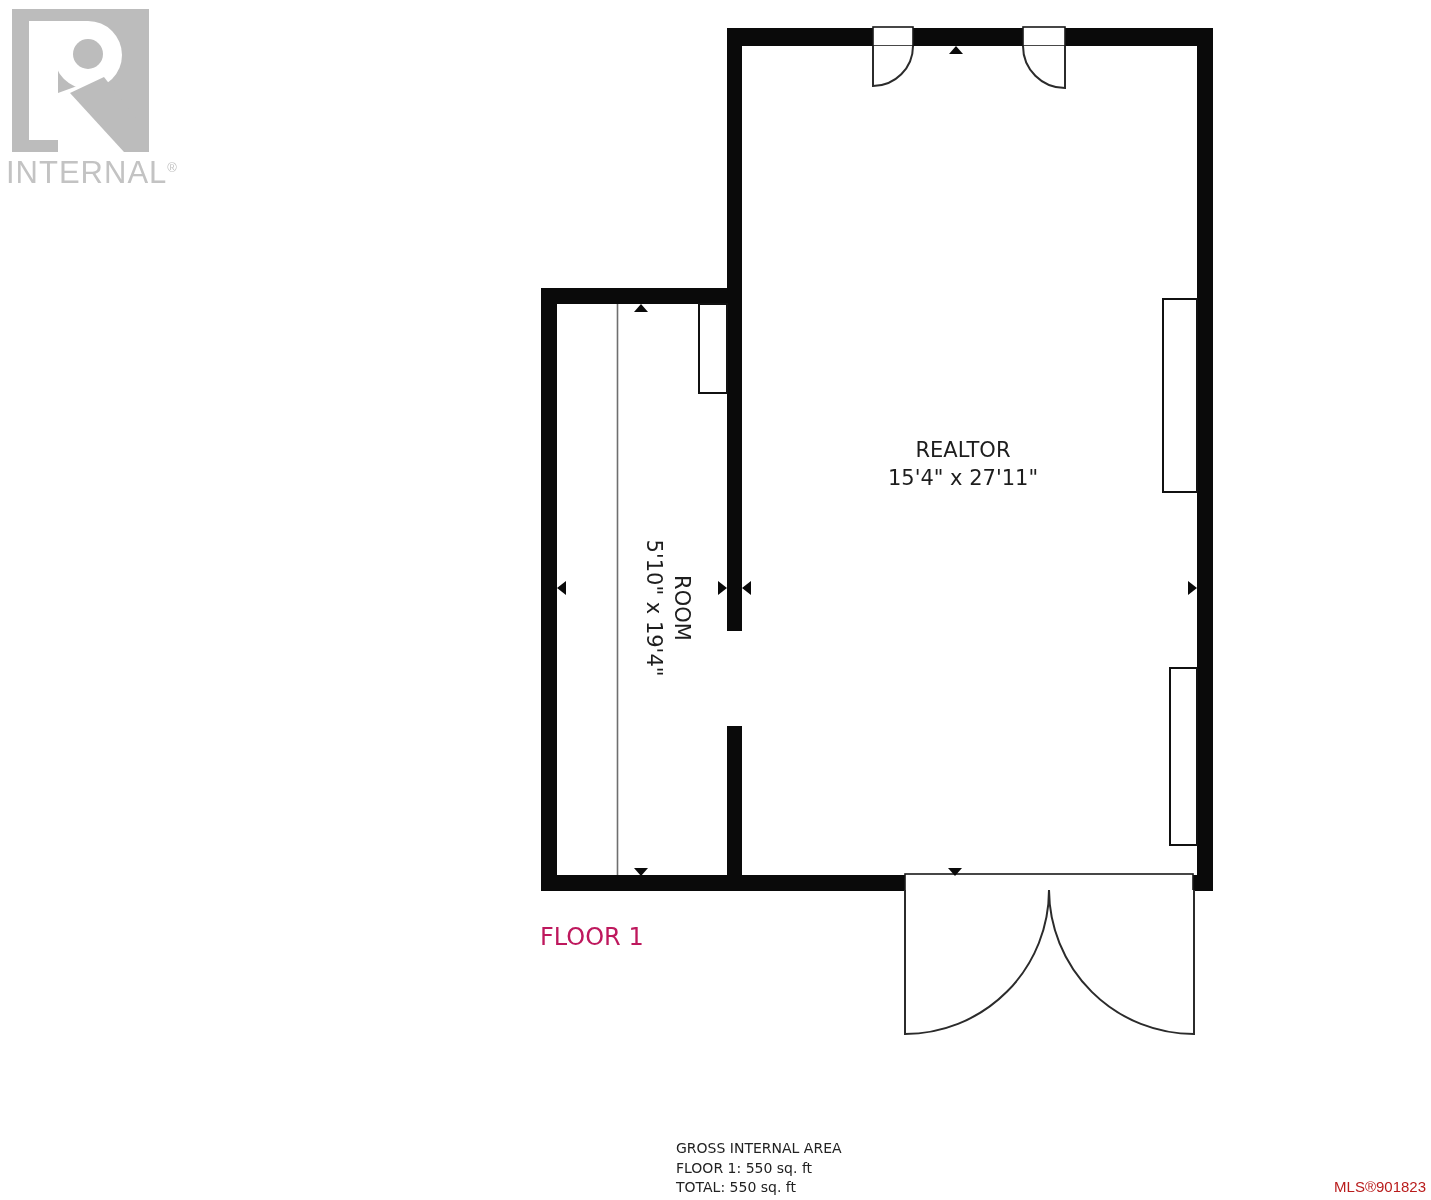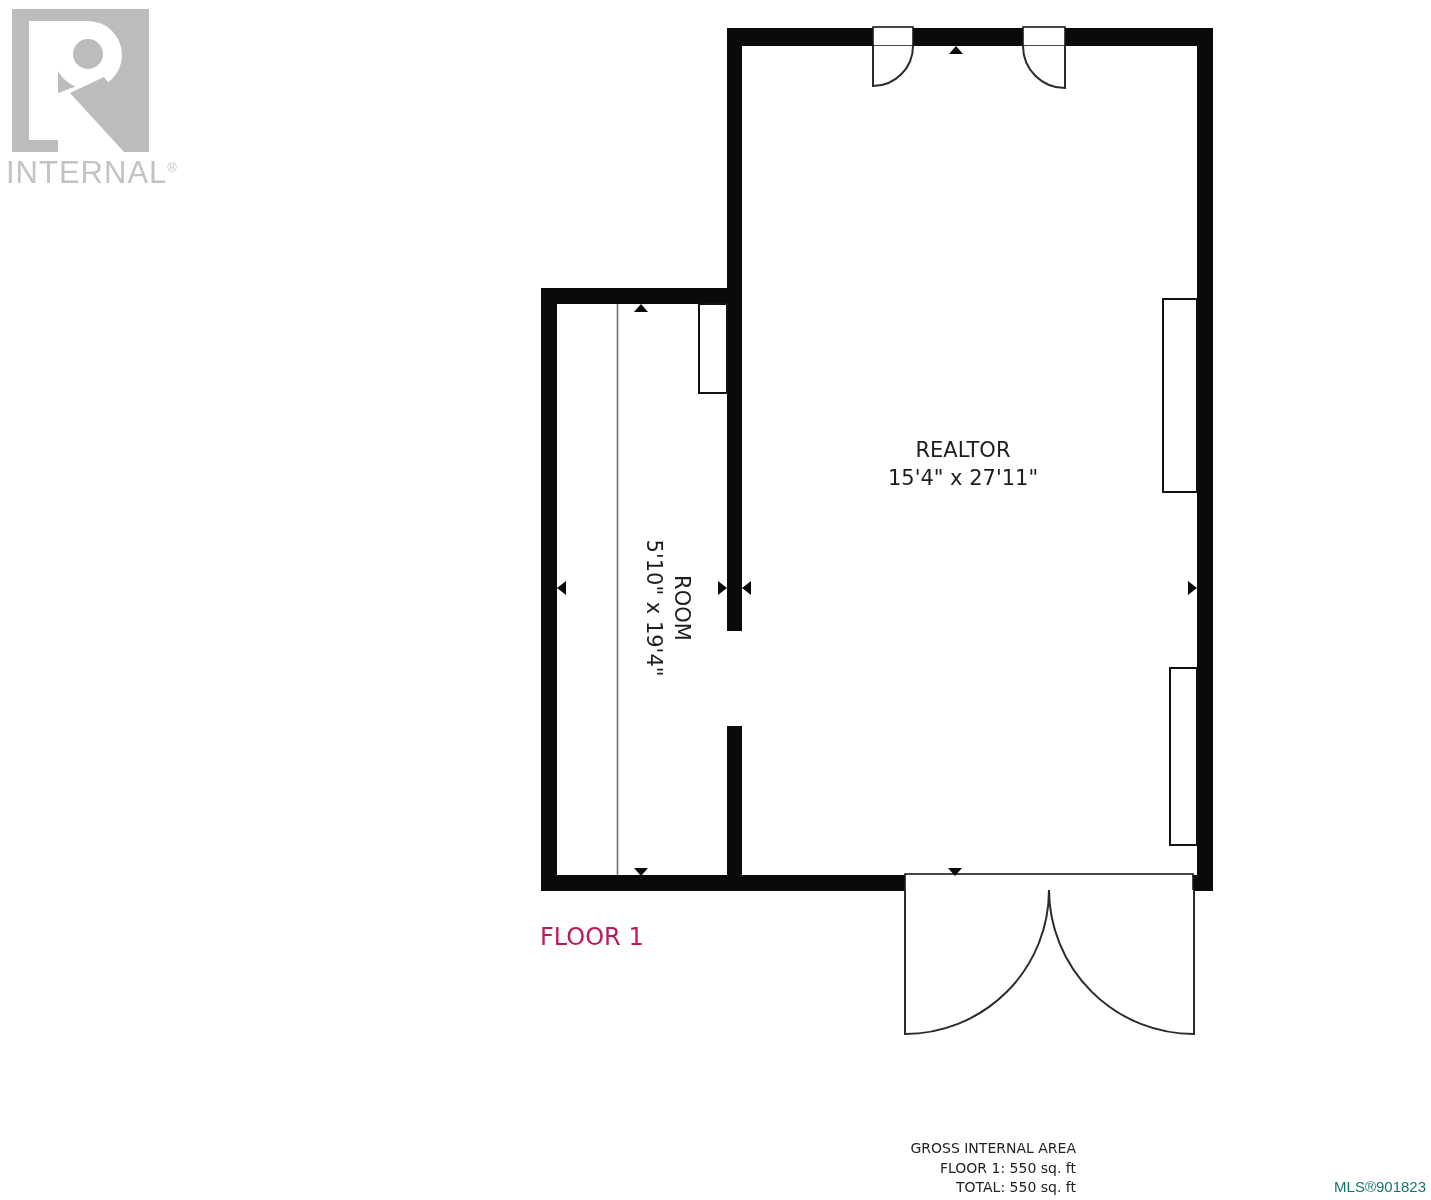--- a/index.html
+++ b/index.html
@@ -18,25 +18,25 @@
     font-family:"Liberation Sans", sans-serif;
   }
   .realtor-word sup{font-size:13px;}
   .room-label-block{
     text-align:center;font-size:21px;line-height:28px;color:#1d1d1d;
   }
   .workshop-label{left:963px;top:464px;transform:translate(-50%,-50%);}
   .small-room-label{left:668px;top:608px;transform:translate(-50%,-50%) rotate(90deg);}
   .floor-label{left:540px;top:923px;font-size:24px;color:#be185d;}
   .area-block{
-    left:676px;top:1139px;width:400px;text-align:right;
+    left:676px;top:1139px;width:400px;text-align:left;
     font-size:14px;line-height:19.5px;color:#222222;white-space:normal;
   }
   .mls-note{
-    right:5px;top:1178px;font-size:15px;color:#0f766e;
+    right:5px;top:1178px;font-size:15px;color:#b91c1c;
     font-family:"Liberation Sans", sans-serif;
   }
 </style>
 </head>
 <body>
 
 <div id="stage">
 
   <svg class="overlay" style="left:12px;top:9px;" width="137" height="143" viewBox="0 0 137 143">
     <rect x="0" y="0" width="137" height="143" fill="#bcbcbc"></rect>

